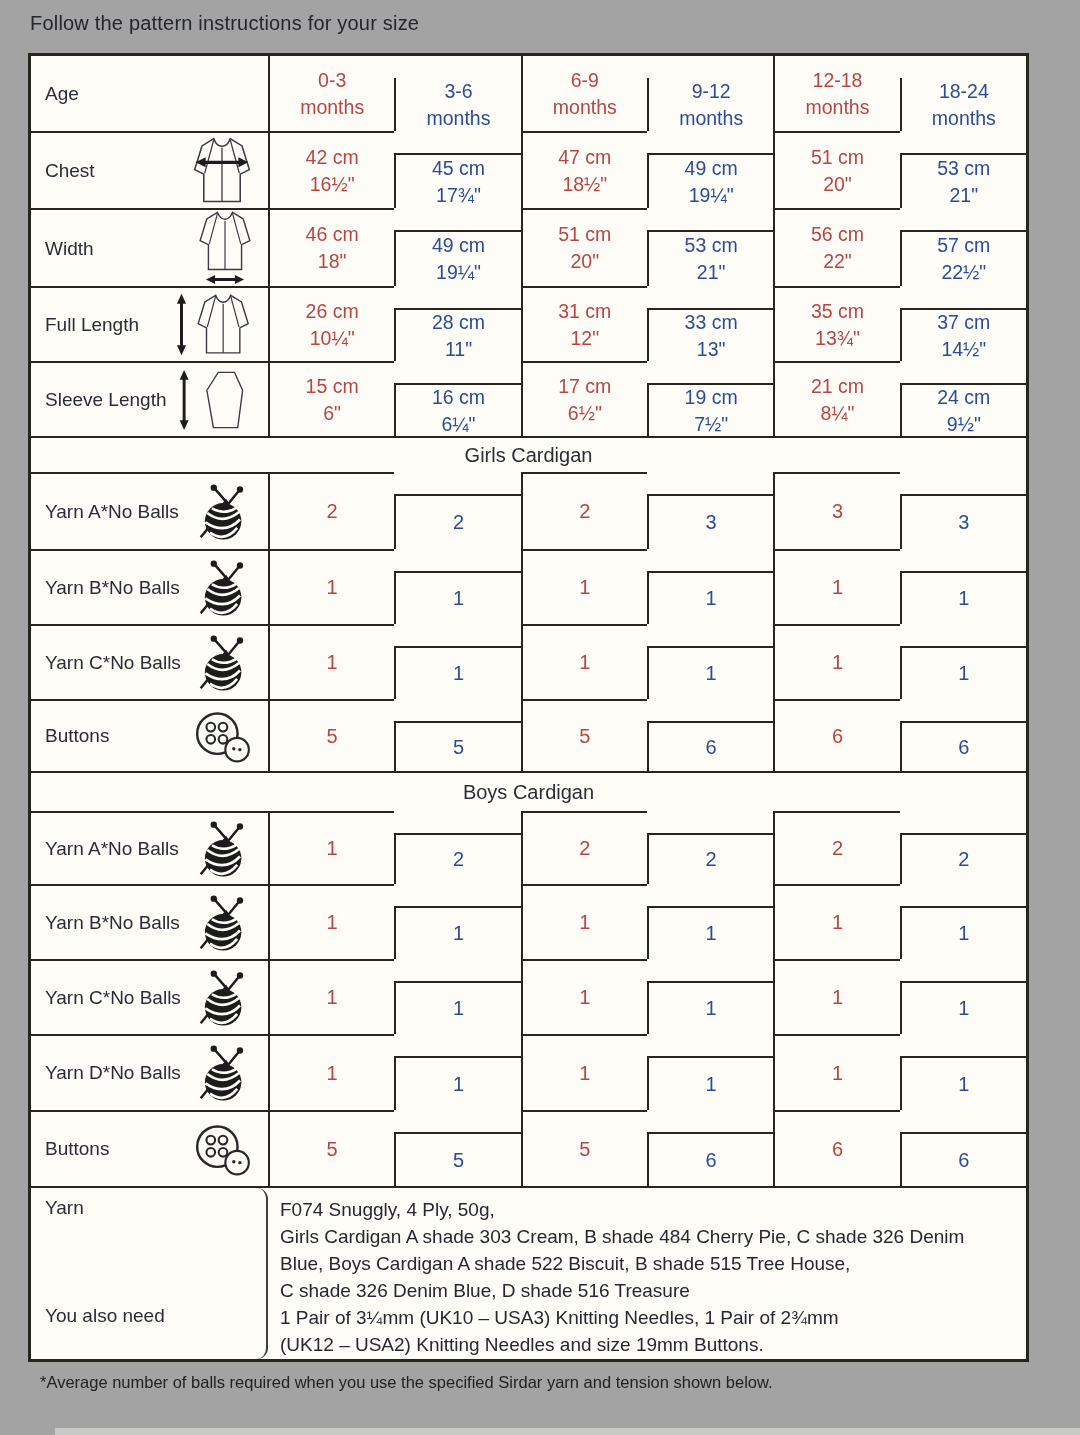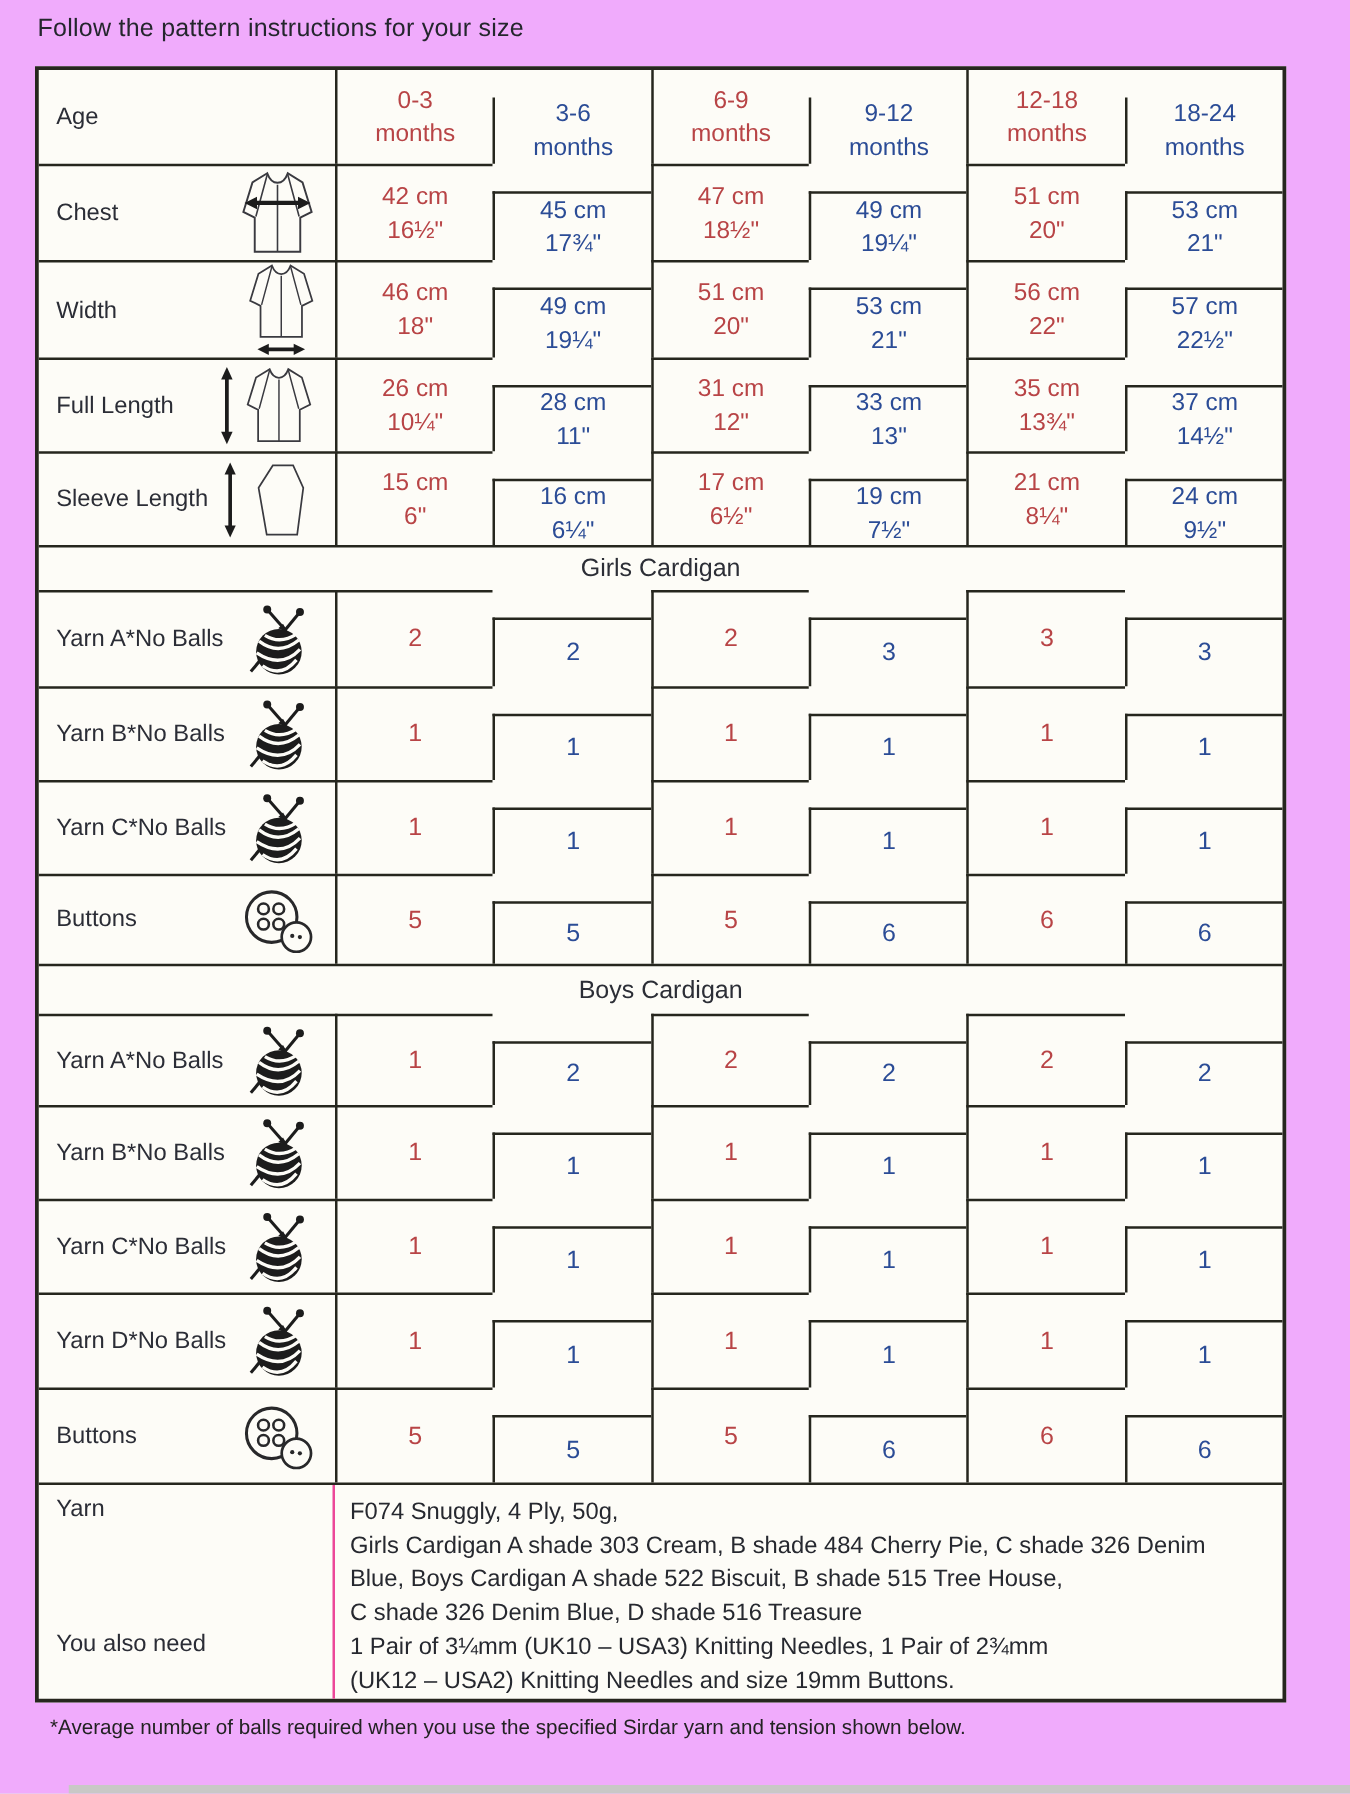--- a/index.html
+++ b/index.html
@@ -1,16 +1,16 @@
 <!DOCTYPE html>
 <html><head>
 <meta charset="utf-8">
 <style>
   html,body{margin:0;padding:0;background:#e8e8e4;}
-  .page{position:relative;width:1080px;height:1435px;margin:0 auto;background:#f0abfc;
+  .page{position:relative;width:1080px;height:1435px;margin:0 auto;background:#a3a3a3;
         font-family:"Liberation Sans",sans-serif;color:#2c2e36;overflow:hidden;}
   .page-title{position:absolute;left:30px;top:12px;font-size:20px;letter-spacing:.2px;color:#24262d;}
   #size-table{position:absolute;left:28px;top:53px;width:1001px;height:1309px;box-sizing:border-box;
         border:3px solid #26261e;background:#fdfcf7;display:grid;
         grid-template-columns:237px repeat(6,1fr);
         grid-template-rows:75px 77px 78px 75px 75px 36px 77px 75px 75px 72px 40px 73px 75px 75px 76px 76px 1fr;}
   .cell{display:flex;align-items:center;justify-content:center;position:relative;box-sizing:border-box;}
   .bt{border-top:2px solid #26261e;}
   .bl{border-left:2px solid #26261e;}
   .label-cell{justify-content:space-between;padding:0 14px 0 14px;}
@@ -18,21 +18,21 @@
   .label-lines{display:flex;flex-direction:row;line-height:26px;}
   .two-line{flex-direction:column;line-height:27px;font-size:19.5px;}
   .val{font-size:20px;}
   .c-red{color:#b84446;}
   .c-blue{color:#2b4c96;margin-top:22px;}
   .band{grid-column:1/-1;display:flex;align-items:center;justify-content:center;
         font-size:20px;color:#2c2e36;}
   .m-icon{display:flex;align-items:center;}
   .m-icon svg{display:block;}
   .info{grid-column:1/-1;display:flex;position:relative;}
-  .info-left{flex:0 0 237px;border-right:2px solid #ec4899;position:relative;box-sizing:border-box;}
+  .info-left{flex:0 0 237px;border-right:2px solid #404040;position:relative;box-sizing:border-box;border-radius:11px;}
   .info-label{position:absolute;left:14px;font-size:19px;color:#2b2d36;white-space:nowrap;}
   .info-label-yarn{top:9px;}
   .info-label-need{top:117px;}
   .info-right{flex:1;padding:8px 10px 0 12px;font-size:19px;line-height:27px;color:#26282f;border-radius:26px;}
   .footnote{position:absolute;left:40px;top:1373px;font-size:16.5px;color:#222;}
   .scan-bar{position:absolute;left:55px;right:0;bottom:0;height:7px;background:#c8c8c6;}
 </style>
 </head>
 <body>
 

